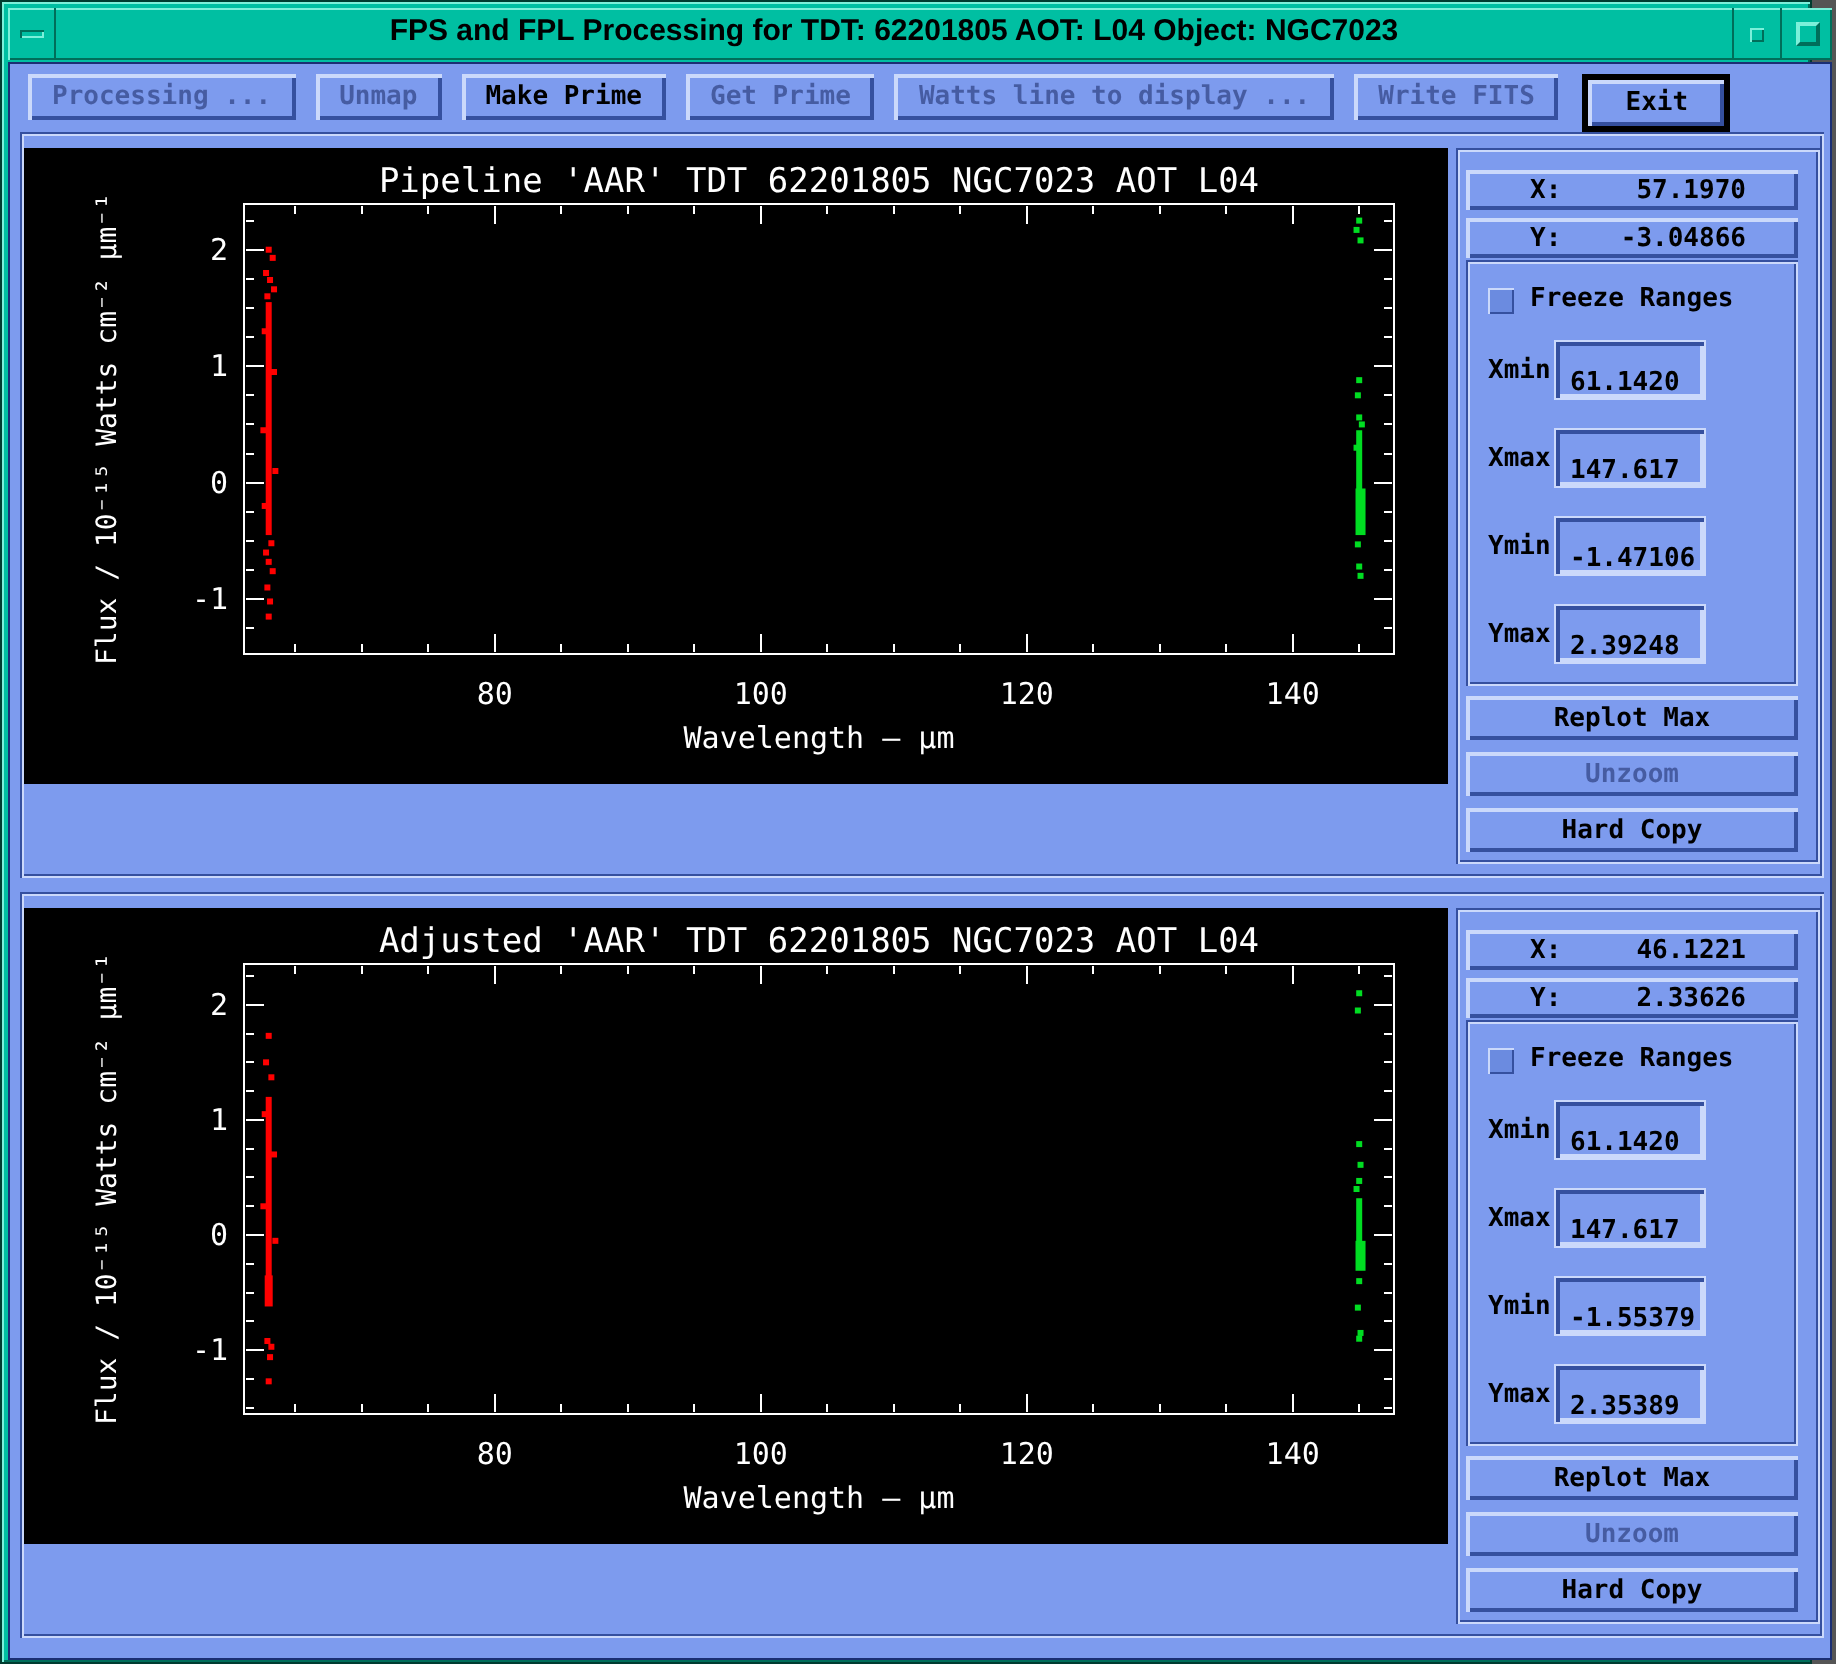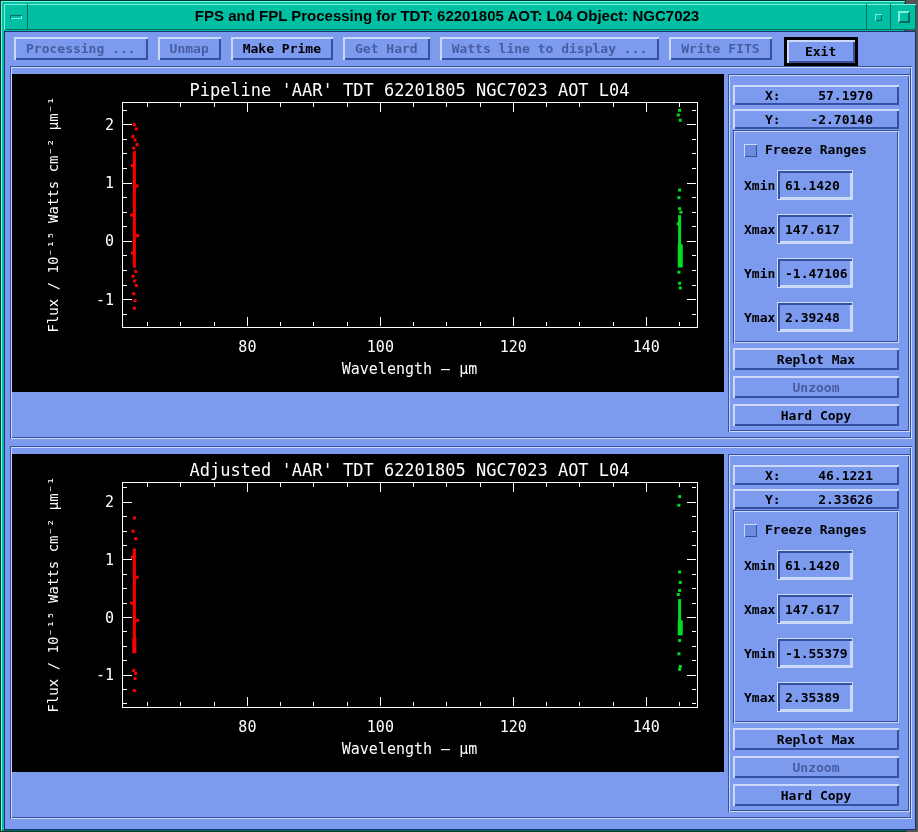--- a/index.html
+++ b/index.html
@@ -58,21 +58,21 @@
   .readout .rlabel{margin-left:32px;}
   .readout .rvalue{margin-left:auto; margin-right:26px;}
   .group{position:absolute; left:5px; top:56px; width:166px; height:213px;}
   .checkrow{position:absolute; left:11px; top:12px; display:flex; align-items:flex-end; gap:8px;
     font-size:13px; font-weight:bold; color:#000;}
   .checkbox{width:13px; height:13px; background:#6B8BE0; cursor:pointer;
     box-shadow: inset 1px 1px 0 var(--lt), inset -1px -1px 0 var(--dk);}
   .fieldrow{position:absolute; left:0; width:166px; height:32px; display:flex; align-items:center;}
   .fieldrow .flabel{font-size:13px; font-weight:bold; color:#000; margin-left:11px; width:33px;}
   .fieldbox{position:absolute; left:44px; width:76px; height:30px; background:var(--blue);
-    display:flex; align-items:center;}
+    display:flex; align-items:flex-end;}
   .fieldbox input{width:100%; background:transparent; border:none; outline:none;
     font-family:"DejaVu Sans Mono", monospace; font-size:13px; font-weight:bold;
     color:#000; padding:0 0 0 7px;}
   .pbtn{position:absolute; left:5px; width:166px; height:22px;}
 </style>
 </head>
 <body>
 
 <div class="window">
 
@@ -88,21 +88,21 @@
       <div class="max-glyph"></div>
     </div>
   </div>
 
   <div class="client">
 
     <div class="toolbar">
       <div class="btn raised stippled">Processing ...</div>
       <div class="btn raised stippled">Unmap</div>
       <div class="btn raised">Make Prime</div>
-      <div class="btn raised stippled">Get Hard</div>
+      <div class="btn raised stippled">Get Prime</div>
       <div class="btn raised stippled">Watts line to display ...</div>
       <div class="btn raised stippled">Write FITS</div>
       <div class="default-ring">
         <div class="btn raised" style="min-width:68px;">Exit</div>
       </div>
     </div>
 
     <div class="section top etched">
       <div class="plotblack">
         <svg width="712" height="318">
@@ -218,21 +218,21 @@
           </svg>
       </div>
 
       <div class="panel etched">
         <div class="readout raised" style="top:11px;">
           <span class="rlabel">X:</span>
           <span class="rvalue">57.1970</span>
         </div>
         <div class="readout raised" style="top:35px;">
           <span class="rlabel">Y:</span>
-          <span class="rvalue">-2.70140</span>
+          <span class="rvalue">-3.04866</span>
         </div>
         <div class="group etched">
           <div class="checkrow">
             <div class="checkbox"></div>
             <span>Freeze Ranges</span>
           </div>
           <div class="fieldrow" style="top:39px;">
             <span class="flabel">Xmin</span>
             <div class="fieldbox inset">
               <input value="61.1420" style="">

